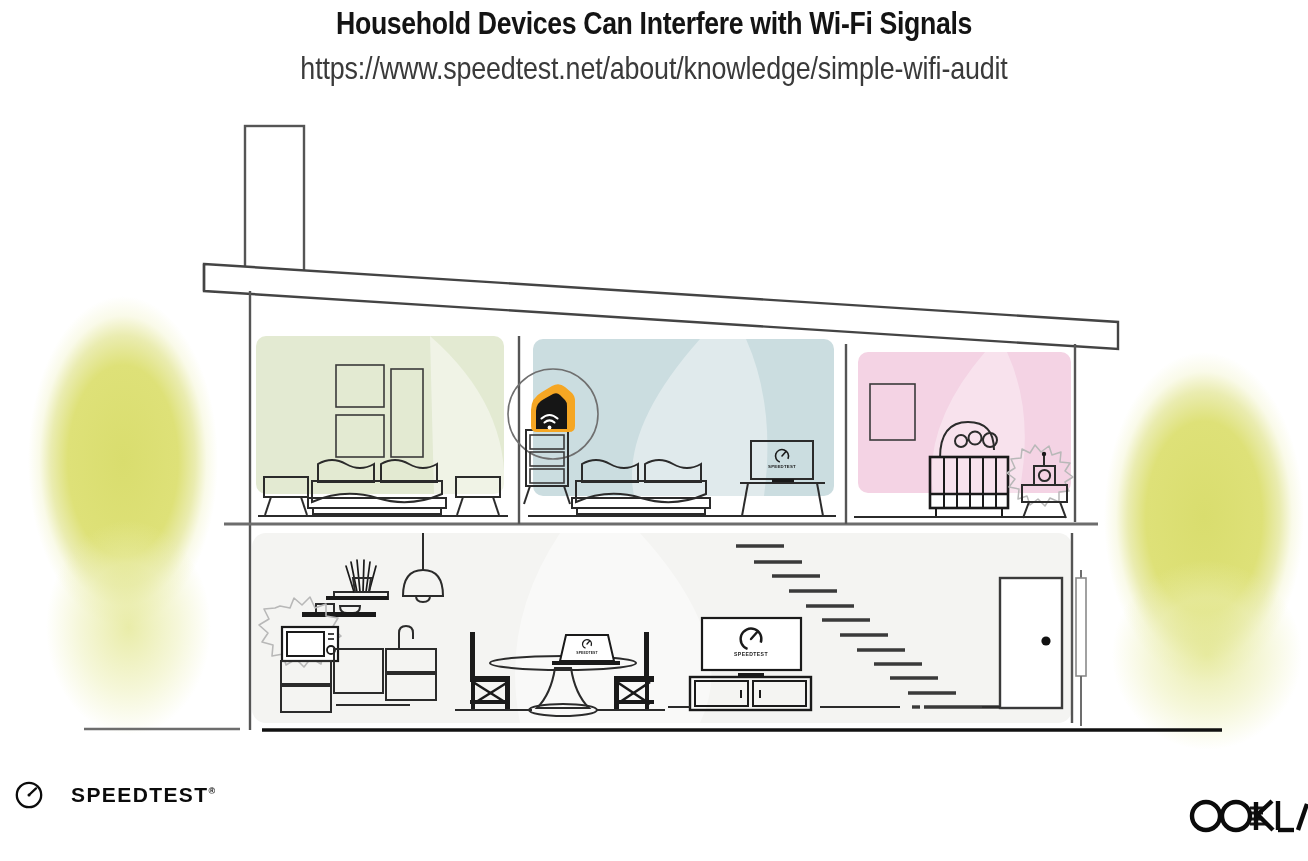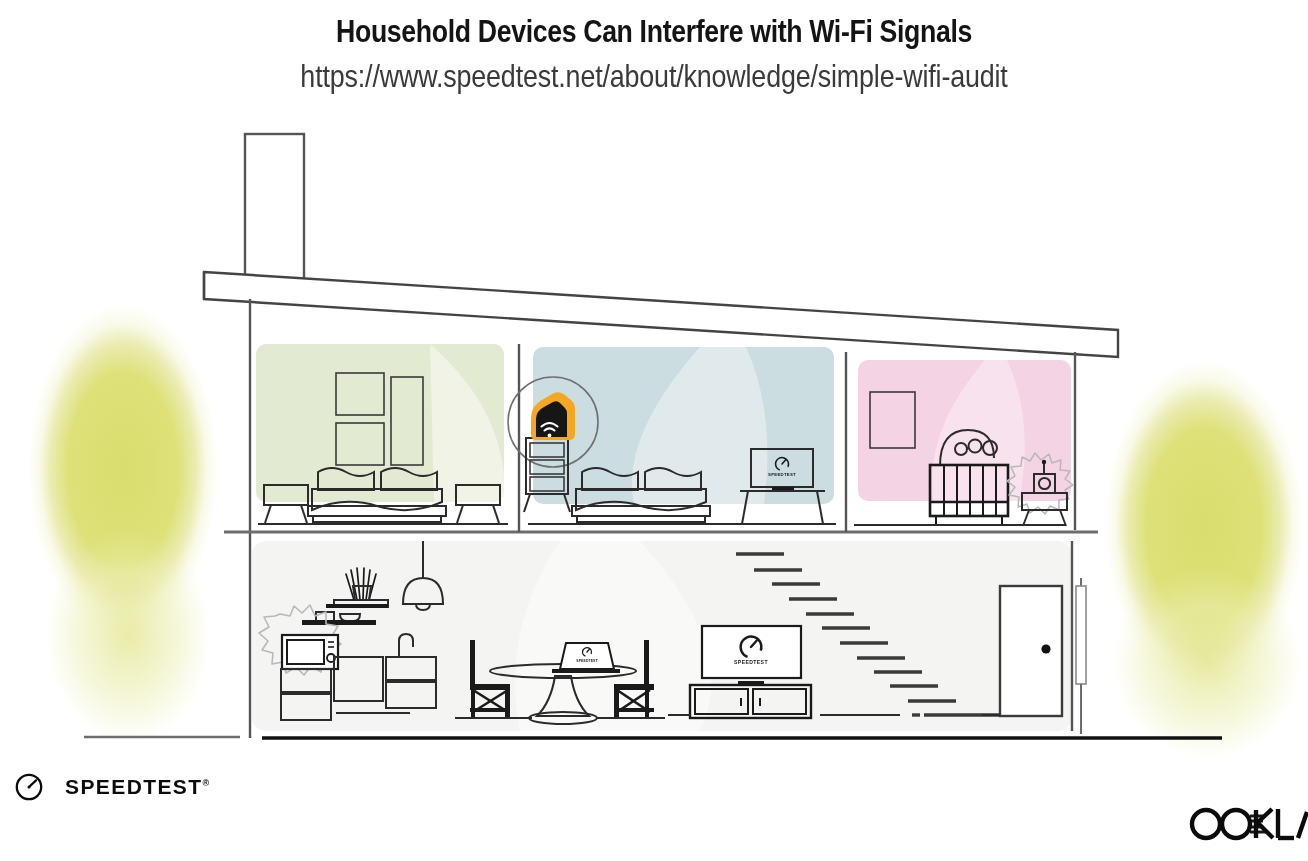--- a/index.html
+++ b/index.html
@@ -1,33 +1,33 @@
 <!DOCTYPE html>
 <html><head>
 <meta charset="utf-8">
 <style>
   html,body{margin:0;padding:0;background:#ffffff;}
   body{width:1308px;height:861px;position:relative;overflow:hidden;
        font-family:"Liberation Sans",sans-serif;color:#1a1a1a;}
-  #stage{position:absolute;inset:0;margin-top:8px;}
+  #stage{position:absolute;inset:0;}
 
   .title{position:absolute;left:0;top:6px;width:1308px;text-align:center;
          font-family:"Liberation Sans",sans-serif;font-weight:bold;
          font-size:31px;letter-spacing:-0.4px;color:#141414;
          transform:scaleX(0.86);transform-origin:center top;white-space:nowrap;}
   .subtitle{position:absolute;left:0;top:50px;width:1308px;text-align:center;
             font-size:32px;font-weight:400;color:#3a3a3a;letter-spacing:-0.2px;
             transform:scaleX(0.84);transform-origin:center top;white-space:nowrap;}
 
   .bush{position:absolute;border-radius:50%;
         background:radial-gradient(closest-side,#d9dd6e 0%,#dee178 58%,#eaecb0 76%,rgba(245,246,214,0.55) 88%,rgba(255,255,255,0) 100%);}
   .bushfade{position:absolute;border-radius:46% 54% 48% 52%/50%;
         background:radial-gradient(closest-side,rgba(226,230,140,0.75) 0%,rgba(236,239,180,0.5) 60%,rgba(255,255,255,0) 100%);}
 
-  .footer-logo{position:absolute;left:14px;top:764px;display:flex;align-items:center;gap:21px;}
+  .footer-logo{position:absolute;left:14px;top:780px;display:flex;align-items:center;gap:27px;}
   .st-word{font-size:21px;font-weight:bold;letter-spacing:1.4px;color:#0b0b0b;
            font-family:"Liberation Sans",sans-serif;}
   .st-reg{font-size:9px;vertical-align:super;letter-spacing:0;}
   .ookla{position:absolute;left:1186px;top:795px;}
 
   svg{display:block;}
   .ln{fill:none;stroke:#2b2b2b;stroke-width:2;}
   .ln-thin{fill:none;stroke:#3a3a3a;stroke-width:1.6;}
   .wall{fill:none;stroke:#555;stroke-width:2.4;}
 </style>

